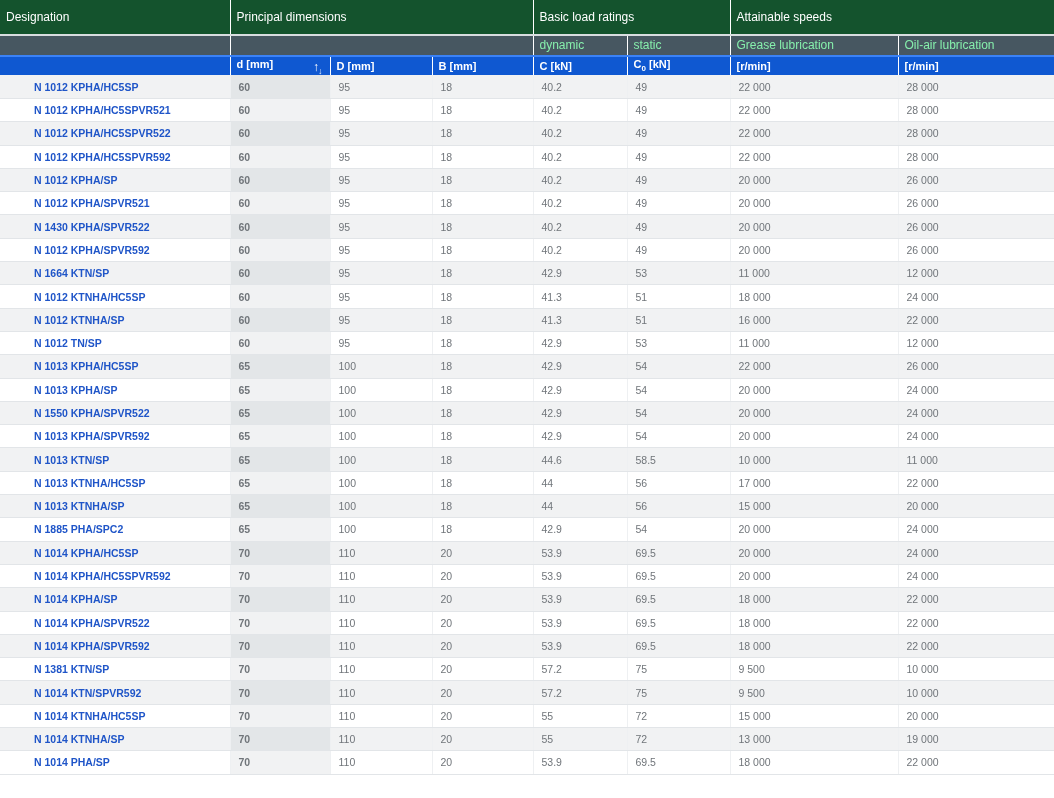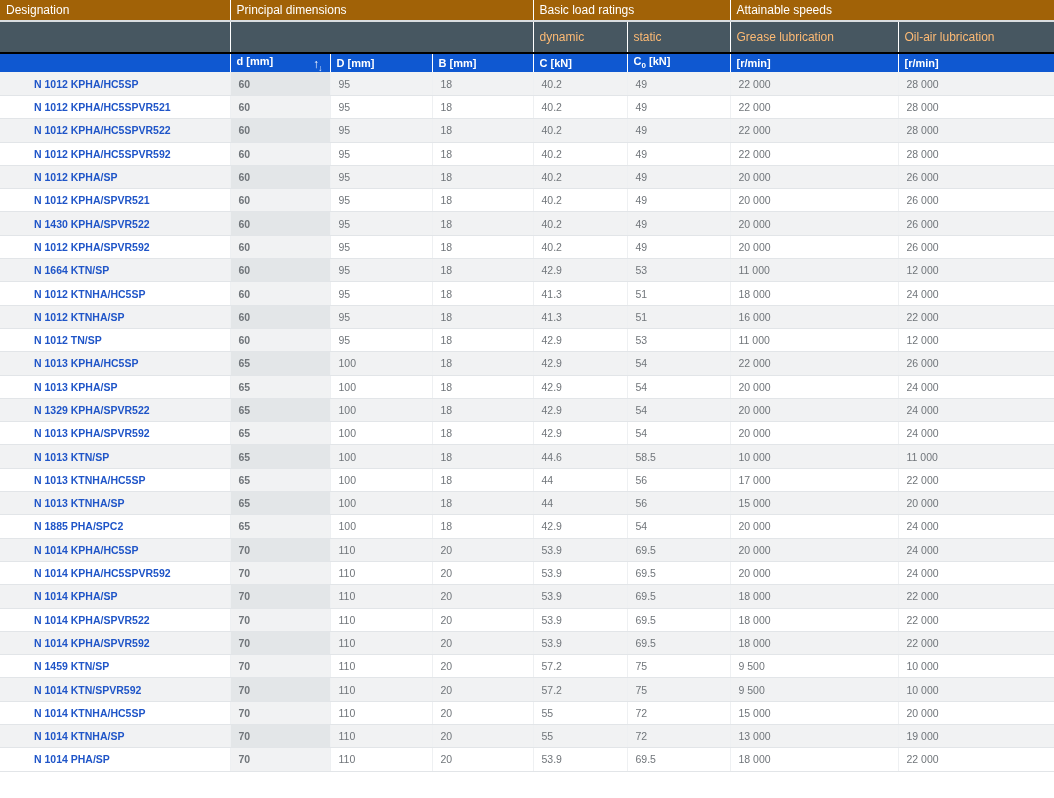--- a/index.html
+++ b/index.html
@@ -3,30 +3,30 @@
 <meta charset="utf-8">
 <style>
   * { box-sizing: border-box; }
   html,body { margin:0; padding:0; background:#fff; }
   body { width:1054px; font-family:"Liberation Sans", sans-serif; }
   table { width:1054px; table-layout:fixed; border-collapse:collapse; }
 
   
   thead th { text-align:left; font-weight:400; vertical-align:middle; }
   tr.group-row th {
-    background:#a16207; color:#fff; font-size:12px;
-    height:21px; padding:1px 6px 2px 6px;
+    background:#14532d; color:#fff; font-size:12px;
+    height:35px; padding:1px 6px 2px 6px;
     border-left:1px solid #fff;
     border-bottom:2px solid #d9dde0;
   }
   tr.sub-row th {
-    background:#475761; color:#fdba74; font-size:12px;
-    height:32px; padding:1px 6px 2px 6px;
+    background:#475761; color:#86efac; font-size:12px;
+    height:21px; padding:1px 6px 2px 6px;
     border-left:1px solid #fff;
-    border-bottom:2px solid #000000;
+    border-bottom:2px solid #3b82f6;
   }
   tr.group-row th:first-child, tr.sub-row th:first-child { border-left:none; }
 
   
   tr.units-row th {
     background:#0f58d1; color:#fff; font-size:11px; font-weight:700;
     height:14px; padding:1px 6px 2px 6px;
     border-left:1px solid #fff;
   }
   tr.units-row th:first-child { border-left:none; }
@@ -243,21 +243,21 @@
     <td class="dcol c-d">65</td>
     <td class="c-D">100</td>
     <td class="c-B">18</td>
     <td class="c-C">42.9</td>
     <td class="c-C0">54</td>
     <td class="c-grease">20 000</td>
     <td class="c-oil">24 000</td>
   </tr>
 
   <tr>
-    <td class="des"><a href="#">N 1329 KPHA/SPVR522</a></td>
+    <td class="des"><a href="#">N 1550 KPHA/SPVR522</a></td>
     <td class="dcol c-d">65</td>
     <td class="c-D">100</td>
     <td class="c-B">18</td>
     <td class="c-C">42.9</td>
     <td class="c-C0">54</td>
     <td class="c-grease">20 000</td>
     <td class="c-oil">24 000</td>
   </tr>
 
   <tr>
@@ -364,21 +364,21 @@
     <td class="dcol c-d">70</td>
     <td class="c-D">110</td>
     <td class="c-B">20</td>
     <td class="c-C">53.9</td>
     <td class="c-C0">69.5</td>
     <td class="c-grease">18 000</td>
     <td class="c-oil">22 000</td>
   </tr>
 
   <tr>
-    <td class="des"><a href="#">N 1459 KTN/SP</a></td>
+    <td class="des"><a href="#">N 1381 KTN/SP</a></td>
     <td class="dcol c-d">70</td>
     <td class="c-D">110</td>
     <td class="c-B">20</td>
     <td class="c-C">57.2</td>
     <td class="c-C0">75</td>
     <td class="c-grease">9 500</td>
     <td class="c-oil">10 000</td>
   </tr>
 
   <tr>

